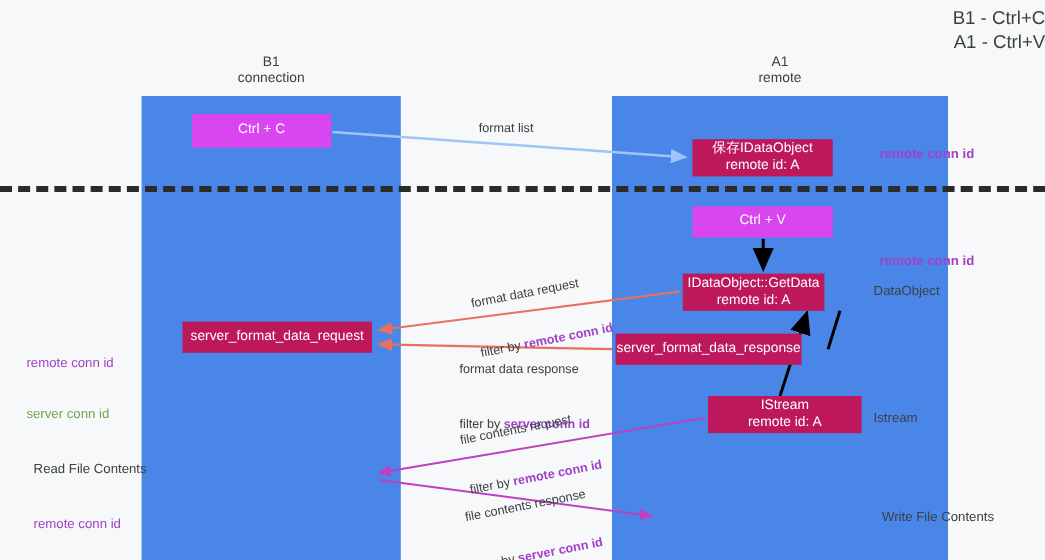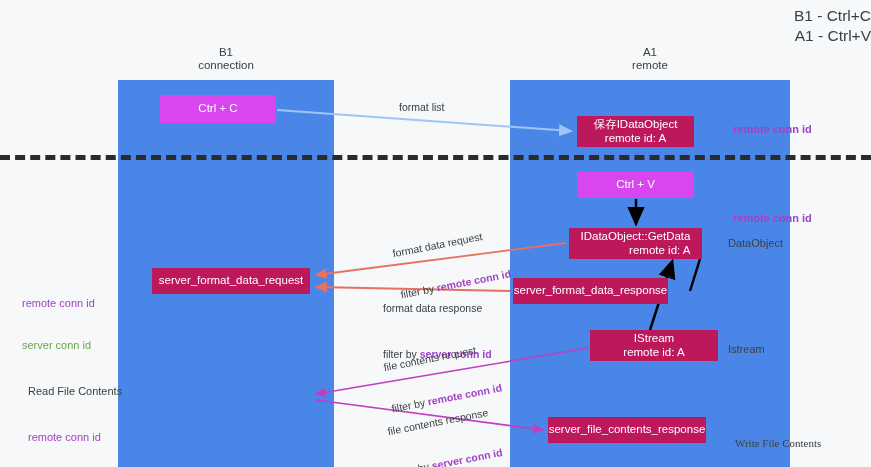--- a/index.html
+++ b/index.html
@@ -36,39 +36,39 @@
     position:absolute;display:flex;align-items:center;justify-content:center;
     text-align:center;color:#ffffff;font-size:11.5px;line-height:13.5px;
     white-space:pre;box-sizing:border-box;
   }
   .node.green{background:#d946ef;}
   .node.orange{background:#be185d;}
 
   #node-ctrlc{left:160px;top:95px;width:116px;height:28px;}
   #node-idataobject{left:577px;top:116px;width:117px;height:31px;}
   #node-ctrlv{left:577px;top:172px;width:117px;height:26px;}
-  #node-getdata{left:569px;top:228px;width:133px;height:31px;text-align:right;}
+  #node-getdata{left:569px;top:228px;width:118px;height:31px;}
   #node-sfdreq{left:152px;top:268px;width:158px;height:26px;}
   #node-sfdresp{left:513px;top:278px;width:155px;height:26px;}
   #node-istream{left:590px;top:330px;width:128px;height:31px;}
   #node-sfcreq{left:152px;top:384px;width:158px;height:26px;}
   #node-sfcresp{left:548px;top:417px;width:158px;height:26px;}
 
   
   .annot{position:absolute;font-size:11px;line-height:14px;white-space:pre;}
   .annot.bold{font-weight:bold;}
   .purple{color:#a142c4;}
   .green-t{color:#6aa84f;}
   .dark{color:#3c4043;}
 
   #annot-remote-1{left:733px;top:122px;}
   #annot-remote-2{left:733px;top:211px;}
   #annot-dataobject{left:728px;top:236px;}
   #annot-istream{left:728px;top:342px;}
-  #annot-write{left:735px;top:436px;font-family:Liberation Serif, serif;}
+  #annot-write{left:735px;top:424px;}
   #annot-left-ids{left:22px;top:268px;}
   #annot-read{left:28px;top:384px;}
   #annot-left-ids-2{left:28px;top:402px;}
 
   
   .edge-label{position:absolute;font-size:10.5px;line-height:14px;white-space:pre;color:#3c4043;}
   .edge-label .hl{font-weight:bold;}
   .rot-up{transform:rotate(-11deg);transform-origin:left top;}
 
   #lbl-format-list{left:399px;top:100px;}
@@ -139,21 +139,20 @@
   <div class="node green" id="node-ctrlc">Ctrl + C</div>
   <div class="node orange" id="node-idataobject">保存IDataObject
 remote id: A</div>
   <div class="node green" id="node-ctrlv">Ctrl + V</div>
   <div class="node orange" id="node-getdata">IDataObject::GetData
 remote id: A</div>
   <div class="node orange" id="node-sfdreq">server_format_data_request</div>
   <div class="node orange" id="node-sfdresp">server_format_data_response</div>
   <div class="node orange" id="node-istream">IStream
 remote id: A</div>
-  <div class="node orange" id="node-sfcresp">server_file_contents_response</div>
 
   <div class="edge-label" id="lbl-format-list">format list</div>
 
   <div class="edge-label rot-up" id="lbl-fdreq">
     <div>format data request</div>
     <div><span>filter by </span><span class="hl purple">remote conn id</span></div>
   </div>
 
   <div class="edge-label" id="lbl-fdresp">
     <div>format data response</div>

